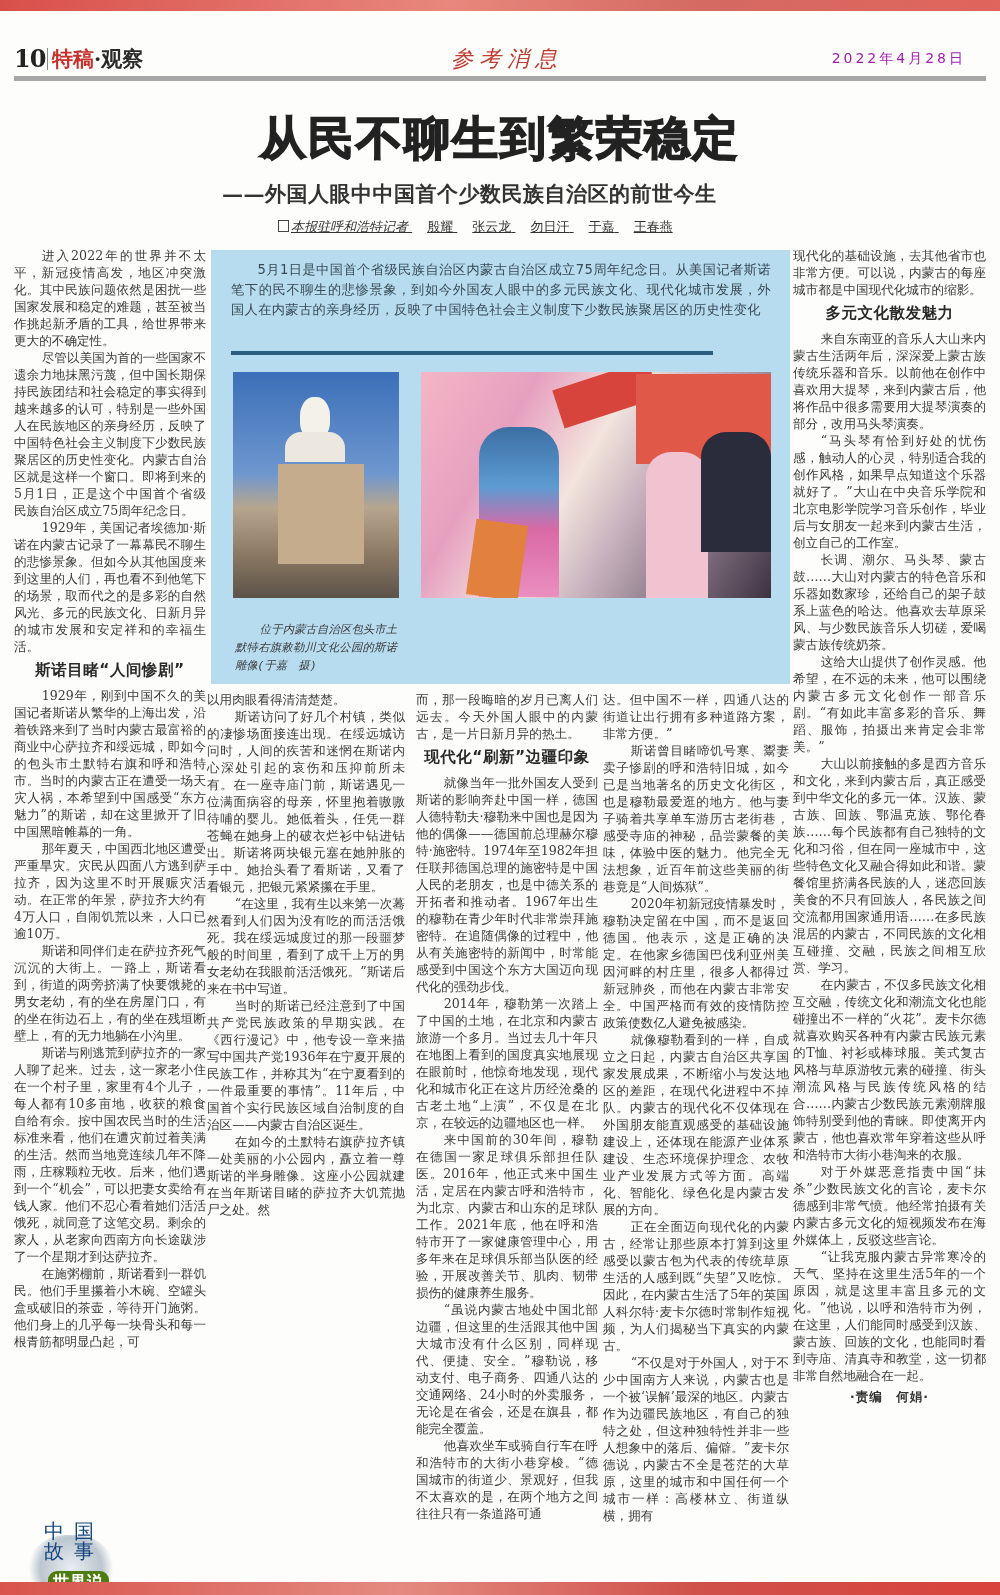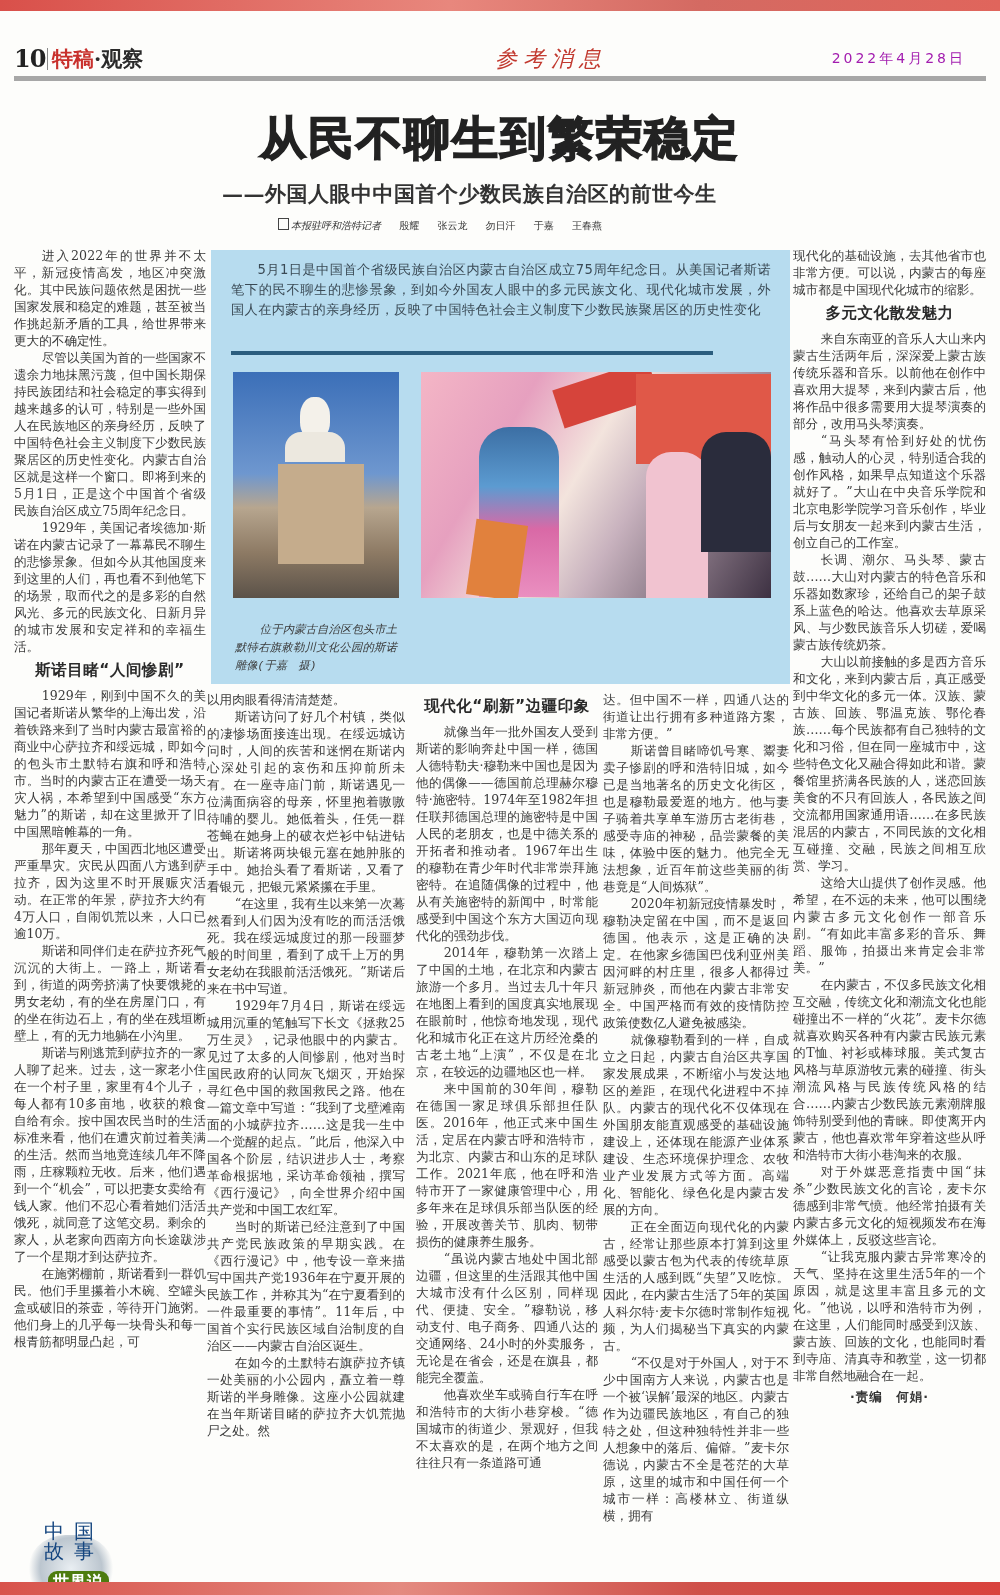--- a/index.html
+++ b/index.html
@@ -10,29 +10,29 @@
     background: linear-gradient(90deg, #d9504a 0%, #e8877d 45%, #d46a62 70%, #e0655c 100%); }
   .bottom-bar { position: absolute; left: 0; top: 1582px; width: 1000px; height: 13px;
     background: linear-gradient(90deg, #d8534b 0%, #e48a80 40%, #cf5049 70%, #d9433d 100%); }
 
   .masthead { position: absolute; left: 14px; top: 44px; width: 972px; height: 34px; }
   .page-num { position: absolute; left: 0; top: 0; font-family: "DejaVu Serif", serif; font-weight: bold; font-size: 24px; color: #222; letter-spacing: -1px; }
   .mast-sep { position: absolute; left: 33px; top: 4px; width: 1px; height: 22px; background: #888; }
   .section { position: absolute; left: 38px; top: 1px; font-family: "DejaVu Serif", serif; font-weight: bold; font-size: 21px; }
   .section .red { color: #c8302c; }
   .section .black { color: #2a2a2a; }
-  .paper-logo { position: absolute; left: 437px; top: 0; font-family: "DejaVu Serif", serif; font-style: italic; font-size: 22px; color: #c23a30; letter-spacing: 6px; margin-left: 44px; }
+  .paper-logo { position: absolute; left: 437px; top: 0; font-family: "DejaVu Serif", serif; font-style: italic; font-size: 22px; color: #c23a30; letter-spacing: 6px; }
   .issue-date { position: absolute; right: 20px; top: 6px; font-family: "DejaVu Sans", sans-serif; font-size: 14px; color: #a21caf; letter-spacing: 3px; }
   .mast-rule { position: absolute; left: 14px; top: 76px; width: 972px; height: 5px; background: #a7a7a7; }
 
   .headline { position: absolute; left: 0; top: 108px; width: 1000px; text-align: center;
     font-family: "DejaVu Sans", sans-serif; font-weight: 900; font-size: 46px; color: #222; letter-spacing: 2px; -webkit-text-stroke: 1.5px #222; }
   .subheadline { position: absolute; left: 222px; top: 180px; width: 580px; text-align: left;
     font-family: "DejaVu Serif", serif; font-size: 21px; color: #333; letter-spacing: 0.5px; }
-  .byline { position: absolute; left: 278px; top: 218px; font-size: 10px; color: #333; }
+  .byline { position: absolute; left: 278px; top: 218px; font-size: 13px; color: #333; text-decoration: underline; }
   .byline .box { display: inline-block; width: 11px; height: 12px; border: 1px solid #444; vertical-align: -1px; margin-right: 2px; }
   .byline .prefix { font-family: "DejaVu Serif", serif; font-style: italic; }
   .byline .names span { margin-left: 15px; }
 
   .col { position: absolute; font-family: "DejaVu Serif", serif; font-size: 12.6px; line-height: 17px; color: #3b3b3b; text-align: justify; }
   .col p { text-indent: 2.2em; }
   .col p.cont { text-indent: 0; }
   .col h3 { font-family: "DejaVu Sans", sans-serif; font-weight: bold; font-size: 15.5px; color: #2a2a2a; text-align: center; margin: 7px 0 8px; letter-spacing: 0.5px; }
   .col1 { left: 14px; top: 247px; width: 192px; }
   .col2 { left: 207px; top: 691px; width: 198px; }
@@ -131,26 +131,26 @@
 
   <div class="caption caption-left">
     <p>位于内蒙古自治区包头市土默特右旗敕勒川文化公园的斯诺雕像(于嘉　摄)</p>
   </div>
 </div>
 
 <div class="col col2">
   <p class="cont">以用肉眼看得清清楚楚。</p>
   <p>斯诺访问了好几个村镇，类似的凄惨场面接连出现。在绥远城访问时，人间的疾苦和迷惘在斯诺内心深处引起的哀伤和压抑前所未有。在一座寺庙门前，斯诺遇见一位满面病容的母亲，怀里抱着嗷嗷待哺的婴儿。她低着头，任凭一群苍蝇在她身上的破衣烂衫中钻进钻出。斯诺将两块银元塞在她肿胀的手中。她抬头看了看斯诺，又看了看银元，把银元紧紧攥在手里。</p>
   <p>“在这里，我有生以来第一次蓦然看到人们因为没有吃的而活活饿死。我在绥远城度过的那一段噩梦般的时间里，看到了成千上万的男女老幼在我眼前活活饿死。”斯诺后来在书中写道。</p>
-  <p>1929年7月4日，斯诺在绥远城用沉重的笔触写下长文《拯救25万生灵》，记录他眼中的内蒙古。见过了太多的人间惨剧，他对当时国民政府的认同灰飞烟灭，开始探寻红色中国的救国救民之路。他在一篇文章中写道：“我到了戈壁滩南面的小城萨拉齐……这是我一生中一个觉醒的起点。”此后，他深入中国各个阶层，结识进步人士，考察革命根据地，采访革命领袖，撰写《西行漫记》，向全世界介绍中国共产党和中国工农红军。</p>
   <p>当时的斯诺已经注意到了中国共产党民族政策的早期实践。在《西行漫记》中，他专设一章来描写中国共产党1936年在宁夏开展的民族工作，并称其为“在宁夏看到的一件最重要的事情”。11年后，中国首个实行民族区域自治制度的自治区——内蒙古自治区诞生。</p>
   <p>在如今的土默特右旗萨拉齐镇一处美丽的小公园内，矗立着一尊斯诺的半身雕像。这座小公园就建在当年斯诺目睹的萨拉齐大饥荒抛尸之处。然</p>
 </div>
 
 <div class="col col3">
+  <p class="cont">而，那一段晦暗的岁月已离人们远去。今天外国人眼中的内蒙古，是一片日新月异的热土。</p>
   <h3>现代化“刷新”边疆印象</h3>
   <p>就像当年一批外国友人受到斯诺的影响奔赴中国一样，德国人德特勒夫·穆勒来中国也是因为他的偶像——德国前总理赫尔穆特·施密特。1974年至1982年担任联邦德国总理的施密特是中国人民的老朋友，也是中德关系的开拓者和推动者。1967年出生的穆勒在青少年时代非常崇拜施密特。在追随偶像的过程中，他从有关施密特的新闻中，时常能感受到中国这个东方大国迈向现代化的强劲步伐。</p>
   <p>2014年，穆勒第一次踏上了中国的土地，在北京和内蒙古旅游一个多月。当过去几十年只在地图上看到的国度真实地展现在眼前时，他惊奇地发现，现代化和城市化正在这片历经沧桑的古老土地“上演”，不仅是在北京，在较远的边疆地区也一样。</p>
   <p>来中国前的30年间，穆勒在德国一家足球俱乐部担任队医。2016年，他正式来中国生活，定居在内蒙古呼和浩特市，为北京、内蒙古和山东的足球队工作。2021年底，他在呼和浩特市开了一家健康管理中心，用多年来在足球俱乐部当队医的经验，开展改善关节、肌肉、韧带损伤的健康养生服务。</p>
   <p>“虽说内蒙古地处中国北部边疆，但这里的生活跟其他中国大城市没有什么区别，同样现代、便捷、安全。”穆勒说，移动支付、电子商务、四通八达的交通网络、24小时的外卖服务，无论是在省会，还是在旗县，都能完全覆盖。</p>
   <p>他喜欢坐车或骑自行车在呼和浩特市的大街小巷穿梭。“德国城市的街道少、景观好，但我不太喜欢的是，在两个地方之间往往只有一条道路可通</p>
 </div>
 
 <div class="col col4">
   <p class="cont">达。但中国不一样，四通八达的街道让出行拥有多种道路方案，非常方便。”</p>
@@ -160,22 +160,22 @@
   <p>正在全面迈向现代化的内蒙古，经常让那些原本打算到这里感受以蒙古包为代表的传统草原生活的人感到既“失望”又吃惊。因此，在内蒙古生活了5年的英国人科尔特·麦卡尔德时常制作短视频，为人们揭秘当下真实的内蒙古。</p>
   <p>“不仅是对于外国人，对于不少中国南方人来说，内蒙古也是一个被‘误解’最深的地区。内蒙古作为边疆民族地区，有自己的独特之处，但这种独特性并非一些人想象中的落后、偏僻。”麦卡尔德说，内蒙古不全是苍茫的大草原，这里的城市和中国任何一个城市一样：高楼林立、街道纵横，拥有</p>
 </div>
 
 <div class="col col5">
   <p class="cont">现代化的基础设施，去其他省市也非常方便。可以说，内蒙古的每座城市都是中国现代化城市的缩影。</p>
   <h3>多元文化散发魅力</h3>
   <p>来自东南亚的音乐人大山来内蒙古生活两年后，深深爱上蒙古族传统乐器和音乐。以前他在创作中喜欢用大提琴，来到内蒙古后，他将作品中很多需要用大提琴演奏的部分，改用马头琴演奏。</p>
   <p>“马头琴有恰到好处的忧伤感，触动人的心灵，特别适合我的创作风格，如果早点知道这个乐器就好了。”大山在中央音乐学院和北京电影学院学习音乐创作，毕业后与女朋友一起来到内蒙古生活，创立自己的工作室。</p>
   <p>长调、潮尔、马头琴、蒙古鼓……大山对内蒙古的特色音乐和乐器如数家珍，还给自己的架子鼓系上蓝色的哈达。他喜欢去草原采风、与少数民族音乐人切磋，爱喝蒙古族传统奶茶。</p>
+  <p>这给大山提供了创作灵感。他希望，在不远的未来，他可以围绕内蒙古多元文化创作一部音乐剧。“有如此丰富多彩的音乐、舞蹈、服饰，拍摄出来肯定会非常美。”</p>
   <p>大山以前接触的多是西方音乐和文化，来到内蒙古后，真正感受到中华文化的多元一体。汉族、蒙古族、回族、鄂温克族、鄂伦春族……每个民族都有自己独特的文化和习俗，但在同一座城市中，这些特色文化又融合得如此和谐。蒙餐馆里挤满各民族的人，迷恋回族美食的不只有回族人，各民族之间交流都用国家通用语……在多民族混居的内蒙古，不同民族的文化相互碰撞、交融，民族之间相互欣赏、学习。</p>
-  <p>这给大山提供了创作灵感。他希望，在不远的未来，他可以围绕内蒙古多元文化创作一部音乐剧。“有如此丰富多彩的音乐、舞蹈、服饰，拍摄出来肯定会非常美。”</p>
   <p>在内蒙古，不仅多民族文化相互交融，传统文化和潮流文化也能碰撞出不一样的“火花”。麦卡尔德就喜欢购买各种有内蒙古民族元素的T恤、衬衫或棒球服。美式复古风格与草原游牧元素的碰撞、街头潮流风格与民族传统风格的结合……内蒙古少数民族元素潮牌服饰特别受到他的青睐。即使离开内蒙古，他也喜欢常年穿着这些从呼和浩特市大街小巷淘来的衣服。</p>
   <p>对于外媒恶意指责中国“抹杀”少数民族文化的言论，麦卡尔德感到非常气愤。他经常拍摄有关内蒙古多元文化的短视频发布在海外媒体上，反驳这些言论。</p>
   <p>“让我克服内蒙古异常寒冷的天气、坚持在这里生活5年的一个原因，就是这里丰富且多元的文化。”他说，以呼和浩特市为例，在这里，人们能同时感受到汉族、蒙古族、回族的文化，也能同时看到寺庙、清真寺和教堂，这一切都非常自然地融合在一起。</p>
   <div class="editor">·责编　何娟·</div>
 </div>
 
 <div class="stamp">
   <div class="stamp-globe"></div>
   <div class="stamp-title">中国故事</div>
   <div class="stamp-sub">世界说</div>

